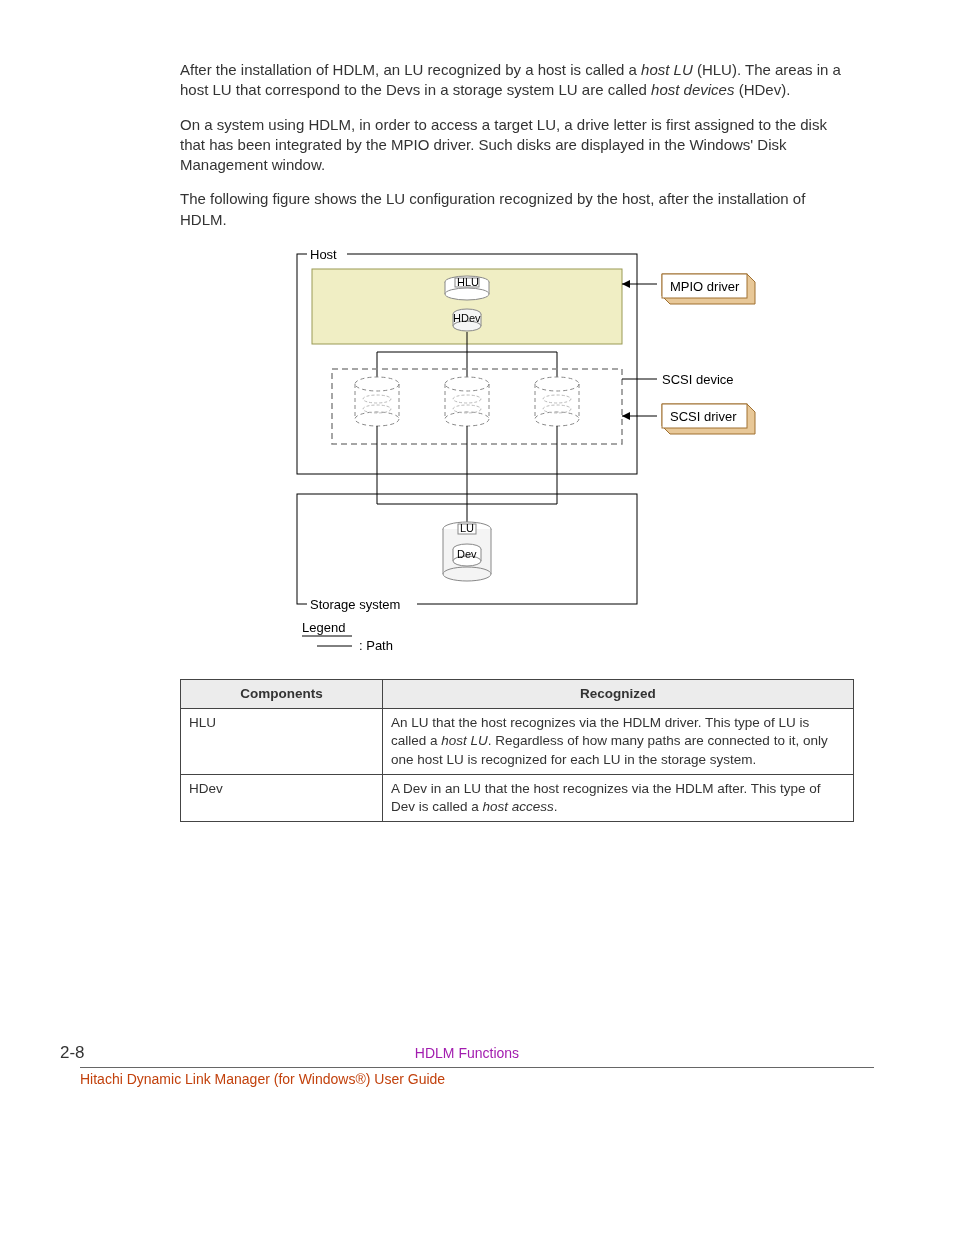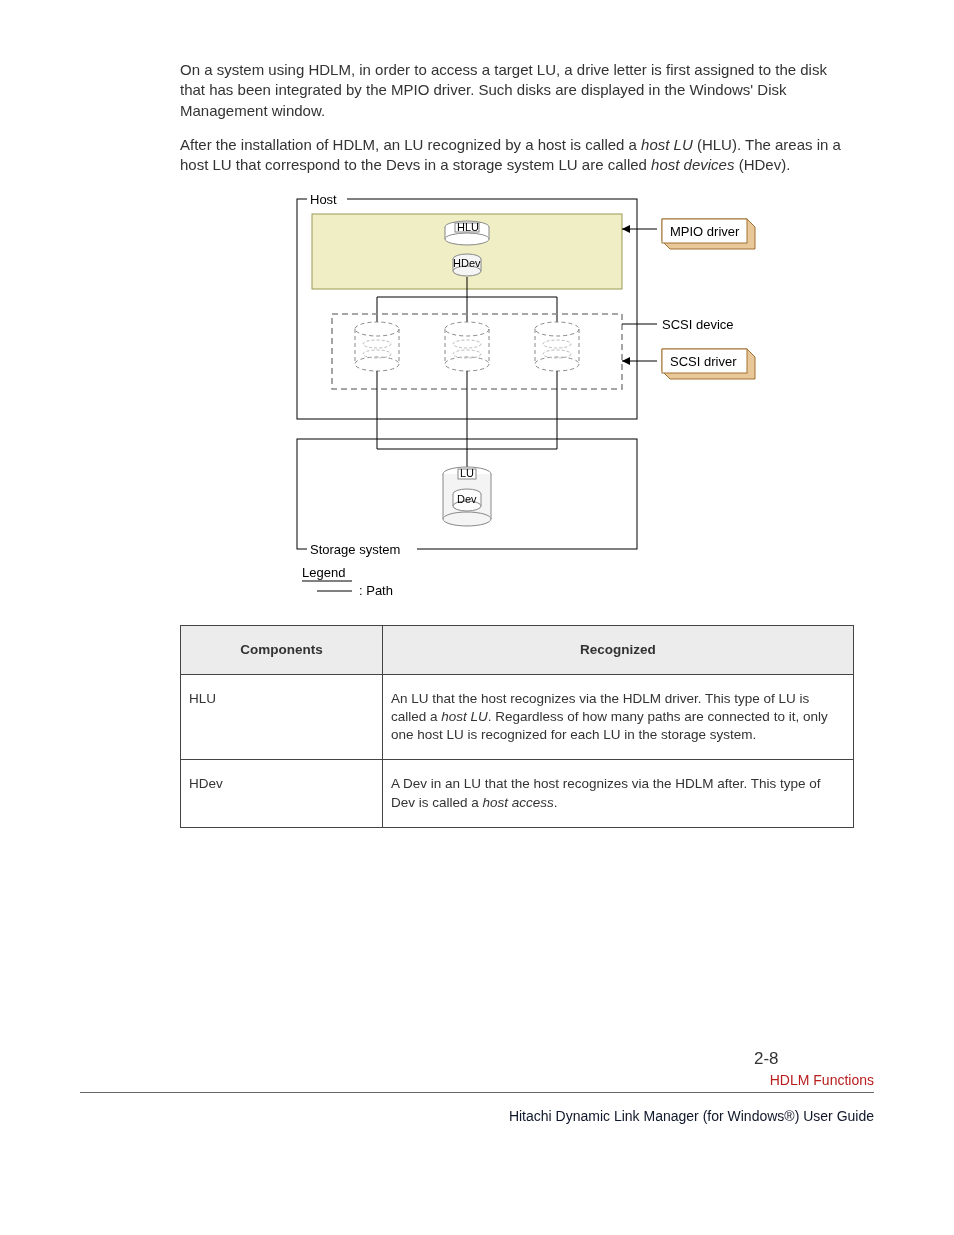--- a/index.html
+++ b/index.html
@@ -36,73 +36,73 @@
     font-size: 15px;
     margin: 6px 0 10px 0;
   }
   table.comp {
     border-collapse: collapse;
     width: 100%;
     font-size: 13.5px;
   }
   table.comp th, table.comp td {
     border: 1px solid #444;
-    padding: 15px 8px;
+    padding: 5px 8px;
     vertical-align: top;
     text-align: left;
     margin-left: 21px;
   }
   table.comp th {
     background: #ececec;
     text-align: center;
     font-weight: bold;
   }
   .footer {
     margin-top: 220px;
   }
   .footer-top {
     display: flex;
-    align-items: flex-end;
+    align-items: center;
     border-bottom: 1px solid #666;
     padding-bottom: 2px;
-    flex-direction: column;
   }
   .page-num {
     font-size: 17px;
     color: #333;
     margin-left: -20px;
     width: 120px;
   }
   .footer-title {
     flex: 1;
     text-align: center;
     font-size: 14px;
-    color: #b91c1c;
+    color: #a21caf;
   }
   .footer-sub {
-    text-align: right;
+    text-align: left;
     font-size: 14px;
-    color: #0f172a;
-    margin-top: 14px;
+    color: #c2410c;
+    margin-top: 2px;
   }
   
   .svg-label { font-family: Arial, Verdana, sans-serif; font-size: 13px; fill: #000; }
   .svg-sm { font-family: Arial, Verdana, sans-serif; font-size: 11px; fill: #000; }
 </style>
 </head>
 <body>
 
 <div class="content">
 
-  <p>On a system using HDLM, in order to access a target LU, a drive letter is first assigned to the disk that has been integrated by the MPIO driver. Such disks are displayed in the Windows' Disk Management window.</p>
-
   <p>
     <span>After the installation of HDLM, an LU recognized by a host is called a </span><span class="italic">host LU</span><span> (HLU). The areas in a host LU that correspond to the Devs in a storage system LU are called </span><span class="italic">host devices</span><span> (HDev).</span>
   </p>
 
+  <p>On a system using HDLM, in order to access a target LU, a drive letter is first assigned to the disk that has been integrated by the MPIO driver. Such disks are displayed in the Windows' Disk Management window.</p>
+
+  <p>The following figure shows the LU configuration recognized by the host, after the installation of HDLM.</p>
 
   <div class="fig-wrap">
     <svg width="480" height="420" viewBox="0 0 480 420">
 
       <rect x="20" y="10" width="340" height="220" fill="none" stroke="#000" stroke-width="1"></rect>
       <rect x="30" y="4" width="40" height="14" fill="#fff" stroke="none"></rect>
       <text class="svg-label" x="33" y="15">Host</text>
 
       <rect x="35" y="25" width="310" height="75" fill="#f0eec4" stroke="#9a9a55" stroke-width="1"></rect>
 

